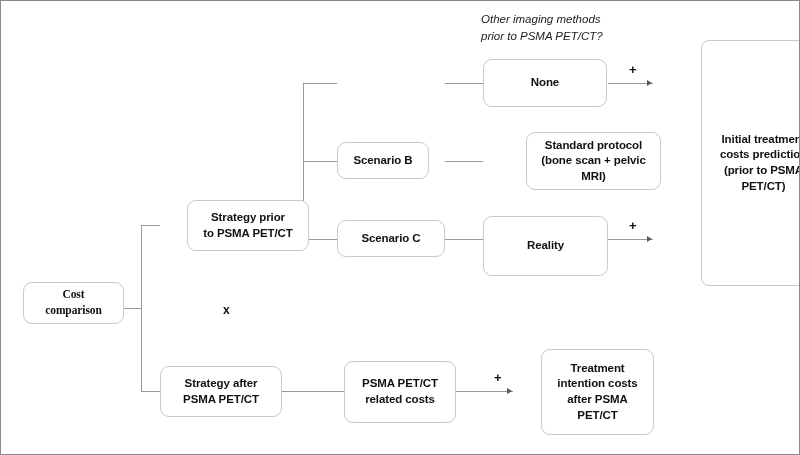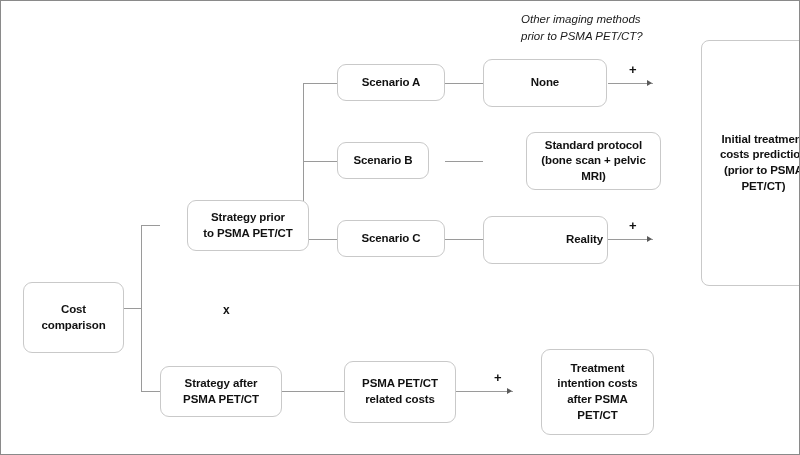--- a/index.html
+++ b/index.html
@@ -80,21 +80,20 @@
   
   .caption {
     position: absolute;
     font-style: italic;
     font-size: 11.5px;
     line-height: 1.45;
     color: #1a1a1a;
     text-align: left;
     white-space: pre-line;
     z-index: 3;
-    margin-left: 40px;
   }
 </style>
 </head>
 <body>
 
 <div id="canvas">
 
   <div class="line hline" style="left:123px; top:307px; width:18px;"></div>
 
   <div class="line vline" style="left:140px; top:224px; height:167px;"></div>
@@ -132,58 +131,55 @@
 
   <div class="plus" style="left:628px; top:140px;">+</div>
 
   <div class="plus" style="left:628px; top:218px;">+</div>
 
   <div class="plus" style="left:493px; top:370px;">+</div>
 
   <div class="caption" style="left:480px; top:10px; width:180px;">Other imaging methods
 prior to PSMA PET/CT?</div>
 
-  <div class="node" style="left:22px; top:281px; width:101px; height:71px;">
+  <div class="node" style="left:22px; top:281px; width:101px; height:42px;font-family:Liberation Serif, serif;">
     <span class="txt">Cost
 comparison</span>
   </div>
 
   <div class="node" style="left:159px; top:199px; width:122px; height:51px;margin-left:27px;">
     <span class="txt">Strategy prior
 to PSMA PET/CT</span>
   </div>
 
   <div class="node" style="left:159px; top:365px; width:122px; height:51px;">
     <span class="txt">Strategy after
 PSMA PET/CT</span>
   </div>
 
-  <div class="node" style="left:336px; top:63px; width:108px; height:37px;">
-    <span class="txt">Scenario A</span>
-  </div>
 
   <div class="node" style="left:336px; top:141px; width:92px; height:37px;">
     <span class="txt">Scenario B</span>
   </div>
 
   <div class="node" style="left:336px; top:219px; width:108px; height:37px;">
     <span class="txt">Scenario C</span>
   </div>
 
   <div class="node" style="left:482px; top:58px; width:124px; height:48px;">
     <span class="txt">None</span>
   </div>
 
   <div class="node" style="left:478px; top:131px; width:135px; height:58px;margin-left:47px;">
     <span class="txt">Standard protocol
 (bone scan + pelvic
 MRI)</span>
   </div>
 
-  <div class="node" style="left:482px; top:215px; width:125px; height:48px;justify-content:flex-end;">
+  <div class="node" style="left:482px; top:215px; width:125px; height:60px;">
     <span class="txt">Reality</span>
   </div>
 
   <div class="node big" style="left:652px; top:39px; width:125px; height:246px;">
     <span class="txt">Initial treatment
 costs prediction
 (prior to PSMA
 PET/CT)</span>
   </div>
 

